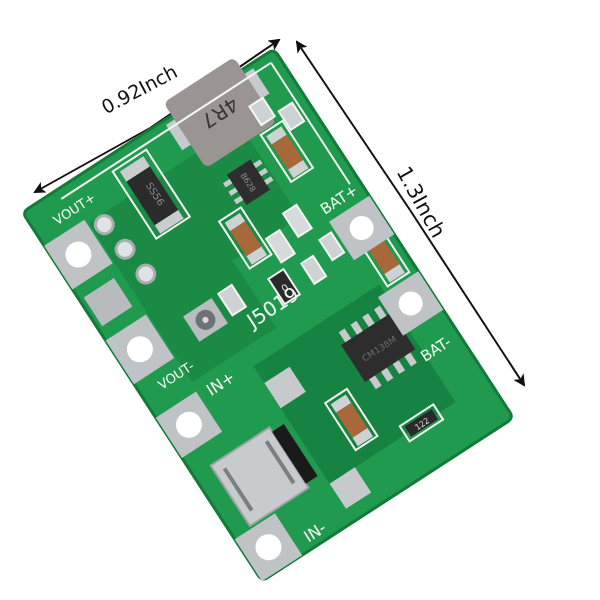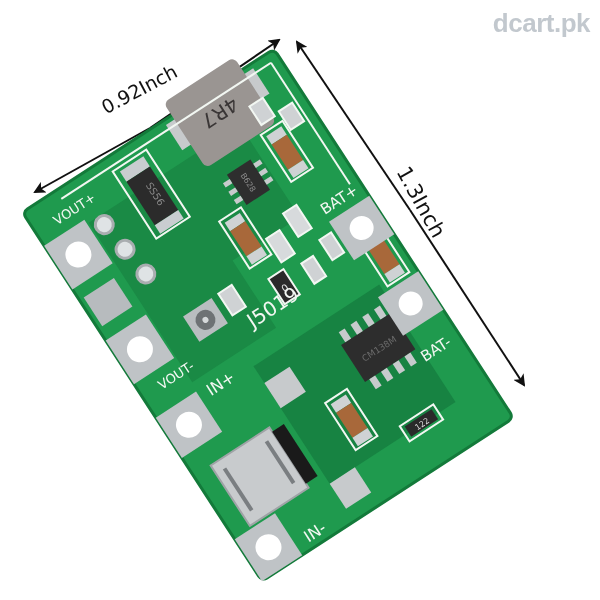--- a/index.html
+++ b/index.html
@@ -12,23 +12,20 @@
                color: #111; white-space: nowrap; transform-origin: center center; }
   .dim-w { left: 98px; top: 78px; transform: rotate(-28deg); }
   .dim-h { left: 382px; top: 190px; transform: rotate(61deg); font-size: 21px; }
   svg text { font-family: "DejaVu Sans", sans-serif; }
 </style>
 </head>
 <body>
 
 <div class="scene">
 
-  <div class="watermark">
-    <span>dcart.pk</span>
-  </div>
 
   <svg width="600" height="600" style="position:absolute;left:0;top:0">
     <defs>
       <marker id="ah" markerWidth="12" markerHeight="12" refX="10" refY="6" orient="auto" markerUnits="userSpaceOnUse">
         <path d="M0,0 L12,6 L0,12 L3,6 Z" fill="#111"></path>
       </marker>
     </defs>
     <g>
       <line x1="150" y1="128" x2="35" y2="192" stroke="#111" stroke-width="2" marker-end="url(#ah)"></line>
       <line x1="150" y1="128" x2="279" y2="40" stroke="#111" stroke-width="2" marker-end="url(#ah)"></line>

